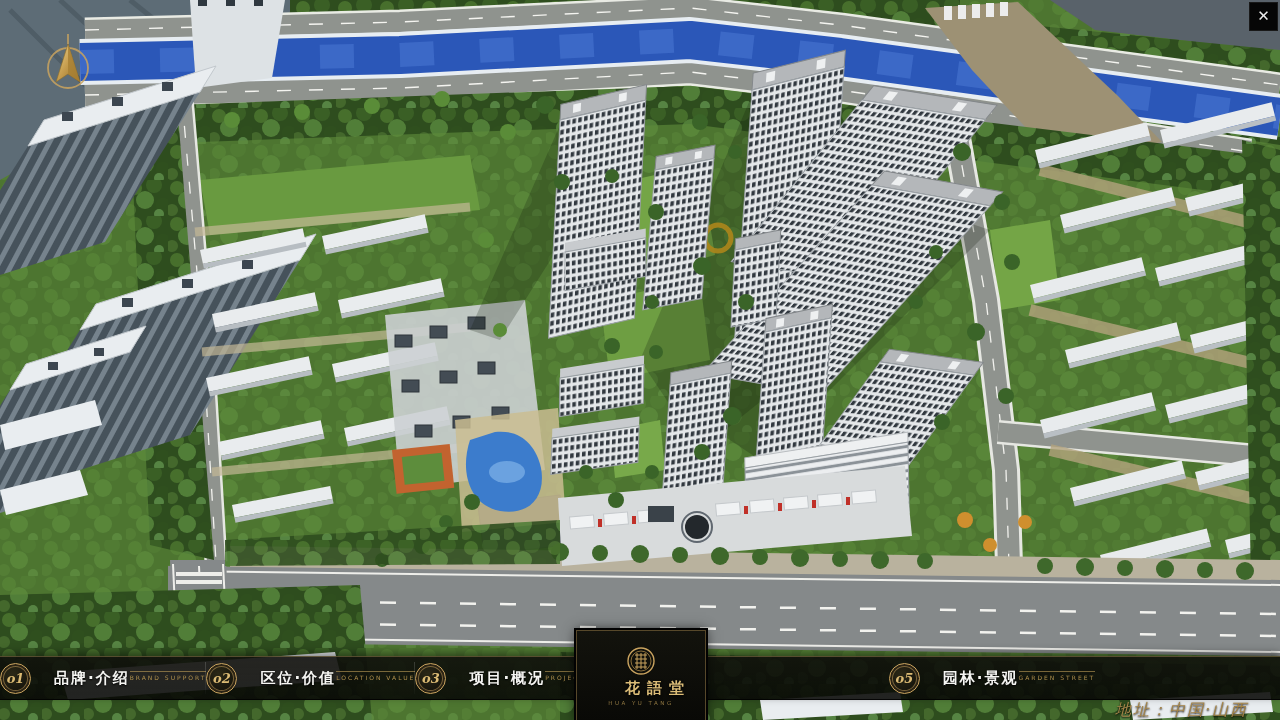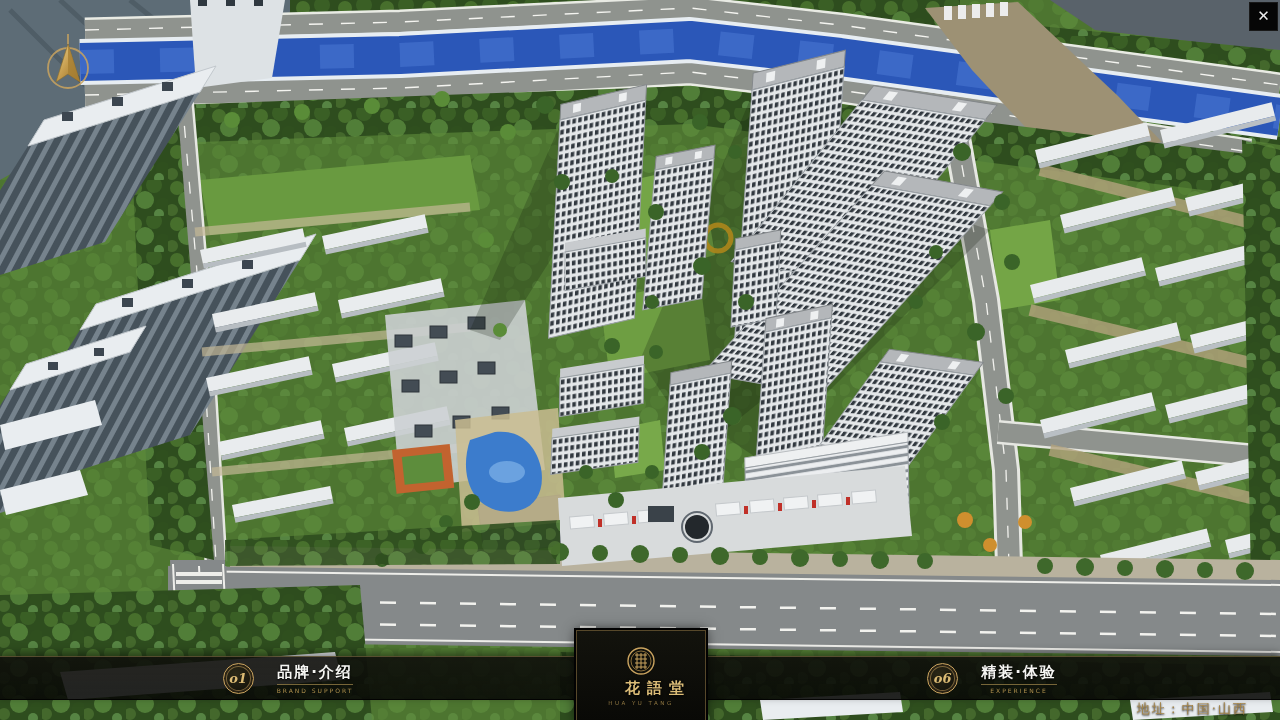--- a/index.html
+++ b/index.html
@@ -25,40 +25,40 @@
   .nav-item{flex:1;display:flex;align-items:center;justify-content:center;gap:23px;height:100%;
     position:relative;cursor:pointer;}
   .nav-item::after{content:"";position:absolute;right:0;top:5px;bottom:5px;width:1px;
     background:linear-gradient(rgba(255,255,255,.16),rgba(255,255,255,.02));}
   .nav-group.right .nav-item:last-child::after{display:none;}
   .badge{width:29px;height:29px;border-radius:50%;flex:0 0 29px;display:flex;align-items:center;
     justify-content:center;border:1.5px solid #c9a35f;
     box-shadow:inset 0 0 0 2px rgba(0,0,0,.65),inset 0 0 0 3px rgba(201,163,95,.55);
     background:radial-gradient(circle at 40% 35%,#2b2817,#0d0c07);
     color:#dcbb74;font:italic bold 13px "DejaVu Serif","Liberation Serif",serif;}
-  .labels{display:flex;flex-direction:column;align-items:center;}
+  .labels{display:flex;flex-direction:row;align-items:center;}
   .zh{font-size:15px;font-weight:bold;color:#f5f5f2;letter-spacing:2px;white-space:nowrap;
     text-shadow:0 1px 2px #000;}
   .en{margin-top:2px;padding-top:2px;border-top:1px solid rgba(190,158,88,.6);
     font-size:6px;color:#b0914e;letter-spacing:2px;white-space:nowrap;align-self:stretch;
     text-align:center;}
 
   
   .logo-panel{position:absolute;left:576px;top:630px;width:128px;height:90px;z-index:6;
     background:linear-gradient(180deg,#13130d,#090906);
     border:1px solid #57482a;box-shadow:0 0 0 2px #020202,0 0 12px rgba(0,0,0,.7);
     display:flex;flex-direction:column;align-items:center;justify-content:center;cursor:pointer;}
   .seal{width:30px;height:30px;margin-bottom:3px;}
   .logo-name{font-family:"DejaVu Serif","Liberation Serif",serif;font-size:15px;font-weight:bold;
     color:#dcbd78;letter-spacing:7px;padding-left:7px;text-shadow:0 1px 3px #000;margin-left:27px;}
   .logo-tagline{font-size:5.5px;color:#8d7540;letter-spacing:2.5px;margin-top:2px;}
 
   
-  .address{position:absolute;right:32px;top:700px;z-index:5;font-size:13px;color:#a5854a;
-    letter-spacing:2px;text-shadow:0 1px 2px #000;}
+  .address{position:absolute;right:32px;top:700px;z-index:5;font-size:16px;color:#a5854a;
+    letter-spacing:2px;text-shadow:0 1px 2px #000;font-style:italic;}
 </style>
 </head>
 <body>
 
 <svg id="scene" viewBox="0 0 1280 720" xmlns="http://www.w3.org/2000/svg">
   <defs>
     <pattern id="win" width="6" height="8" patternUnits="userSpaceOnUse">
       <rect width="6" height="8" fill="#e4e7e9"></rect>
         <rect x="1" y="2" width="3.6" height="4.6" fill="#31383f"></rect>
     </pattern>
@@ -531,28 +531,42 @@
 
 <div class="navbar">
   <div class="nav-group left">
     <div class="nav-item">
       <div class="badge">o1</div>
       <div class="labels">
           <div class="zh">品牌·介绍</div>
         <div class="en">BRAND SUPPORT</div>
         </div>
     </div>
+    <div class="nav-item">
+      <div class="badge">o2</div>
+      <div class="labels">
+          <div class="zh">区位·价值</div>
+        <div class="en">LOCATION VALUE</div>
+        </div>
+    </div>
+    <div class="nav-item">
+      <div class="badge">o3</div>
+      <div class="labels">
+          <div class="zh">项目·概况</div>
+        <div class="en">PROJECT SURVEY</div>
+        </div>
+    </div>
   </div>
   <div class="nav-spacer"></div>
   <div class="nav-group right">
     <div class="nav-item">
-      <div class="badge">o6</div>
+      <div class="badge">o5</div>
       <div class="labels">
-          <div class="zh">精装·体验</div>
-        <div class="en">EXPERIENCE</div>
+          <div class="zh">园林·景观</div>
+        <div class="en">GARDEN STREET</div>
         </div>
     </div>
   </div>
 </div>
 
 <div class="logo-panel">
   <svg class="seal" viewBox="0 0 30 30">
     <circle cx="15" cy="15" r="13" fill="none" stroke="#c9a35f" stroke-width="1.4"></circle>
     <circle cx="15" cy="15" r="10" fill="none" stroke="#a98746" stroke-width=".8"></circle>
     <g stroke="#c9a35f" stroke-width="1">

